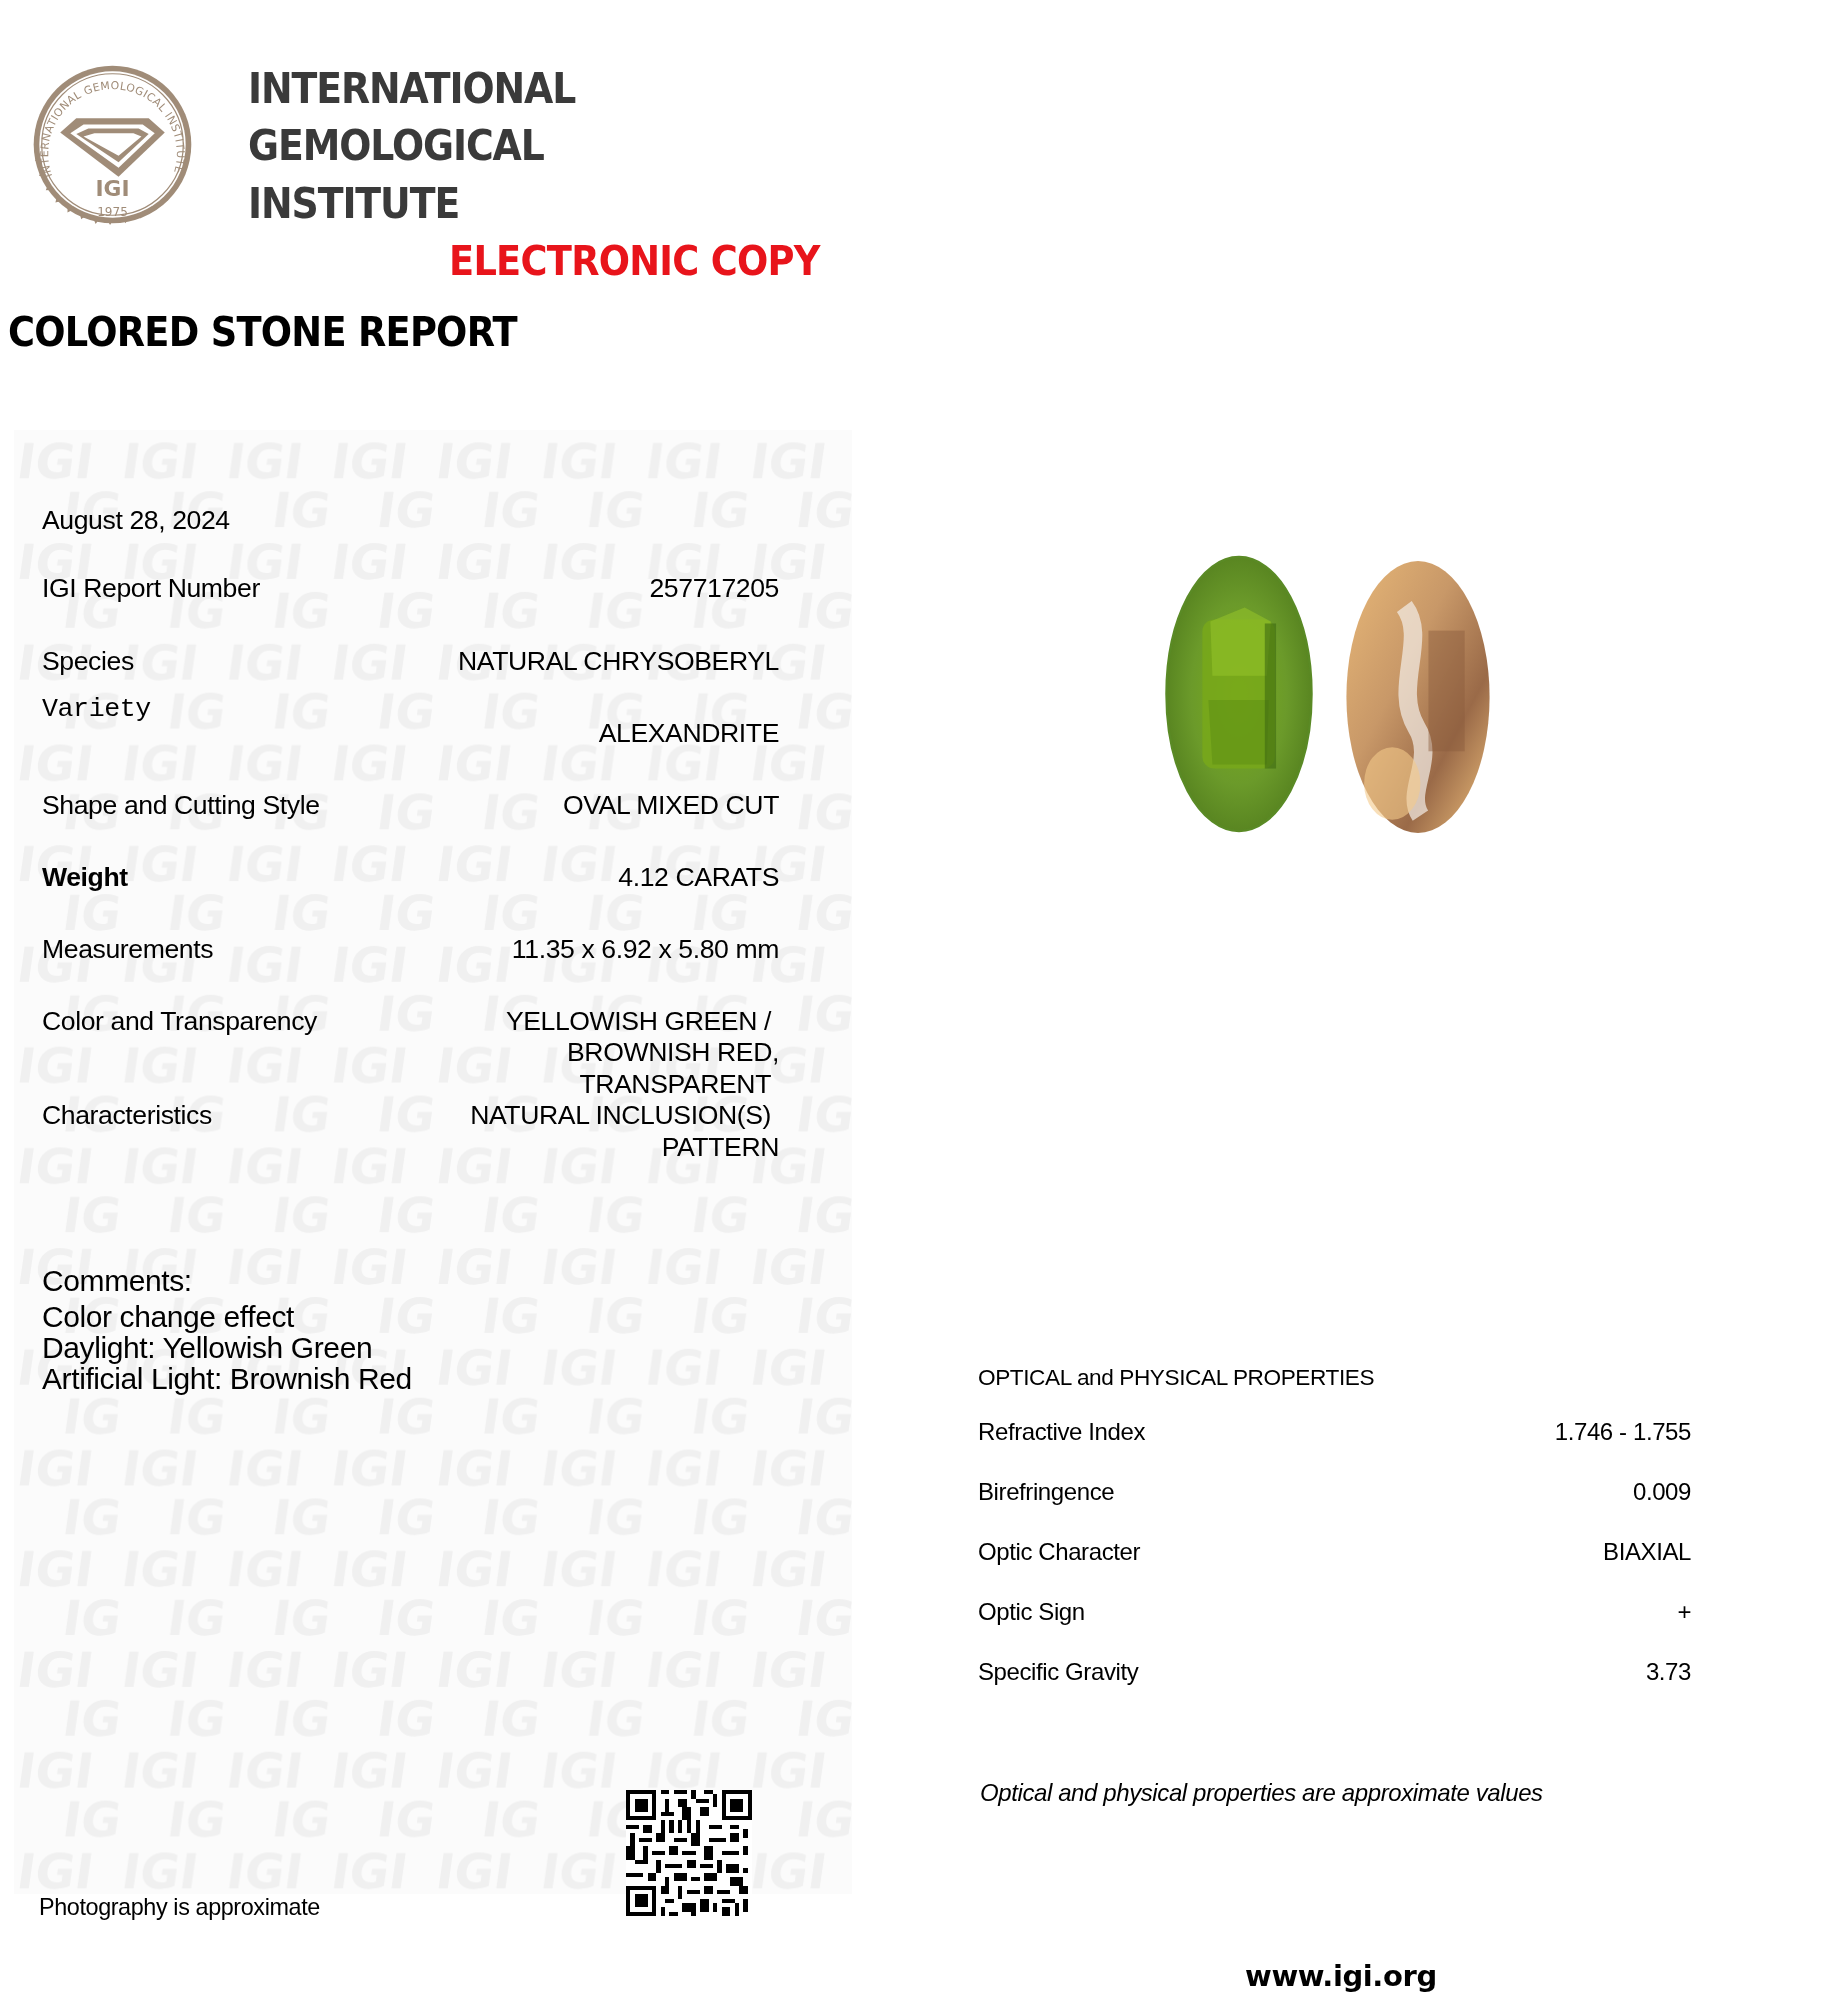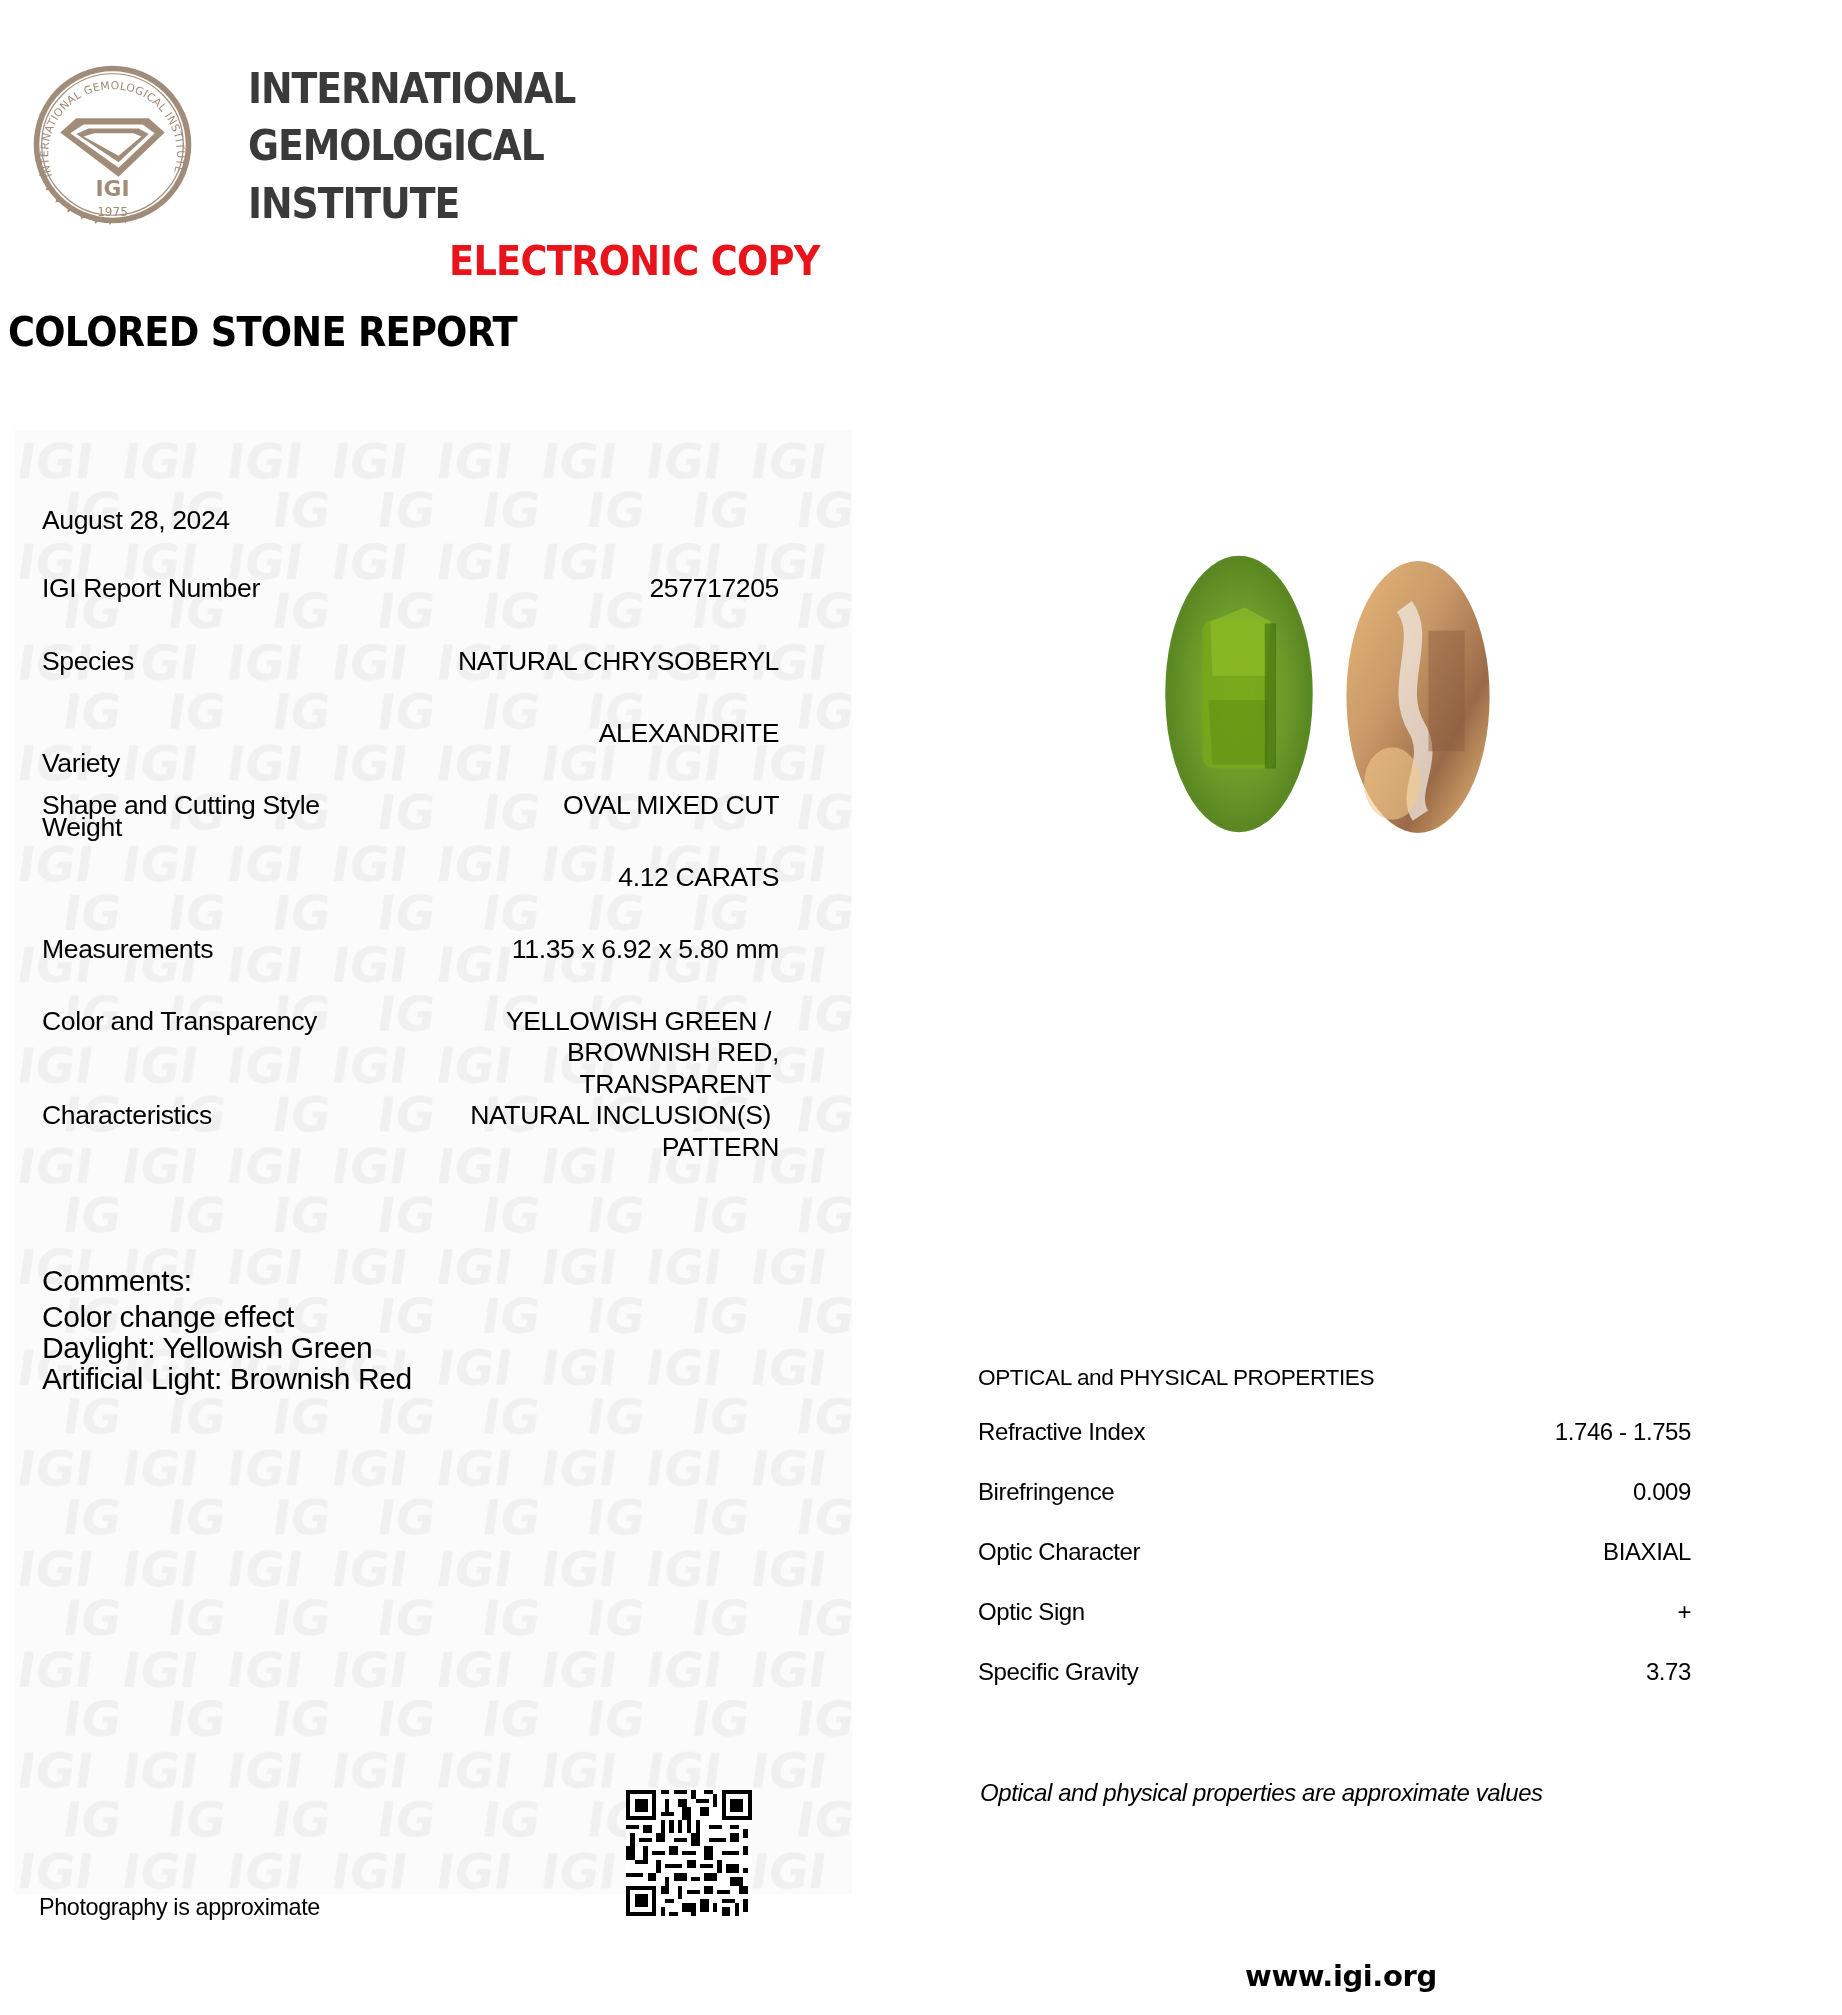--- a/index.html
+++ b/index.html
@@ -107,29 +107,29 @@
 
 <div>
   <div class="row-label" style="top:573px;">IGI Report Number</div>
   <div class="row-value" style="top:573px;">257717205</div>
 </div>
 <div>
   <div class="row-label" style="top:646px;">Species</div>
   <div class="row-value" style="top:646px;">NATURAL CHRYSOBERYL</div>
 </div>
 <div>
-  <div class="row-label" style="top:748px;">Variety</div>
+  <div class="row-label" style="top:694px;font-family:Liberation Mono, monospace;">Variety</div>
   <div class="row-value" style="top:718px;margin-left:44px;">ALEXANDRITE</div>
 </div>
 <div>
   <div class="row-label" style="top:790px;">Shape and Cutting Style</div>
   <div class="row-value" style="top:790px;">OVAL MIXED CUT</div>
 </div>
 <div>
-  <div class="row-label" style="top:812px;">Weight</div>
+  <div class="row-label" style="top:862px;font-weight:bold;">Weight</div>
   <div class="row-value" style="top:862px;">4.12 CARATS</div>
 </div>
 <div>
   <div class="row-label" style="top:934px;">Measurements</div>
   <div class="row-value" style="top:934px;">11.35 x 6.92 x 5.80 mm</div>
 </div>
 <div>
   <div class="row-label" style="top:1006px;">Color and Transparency</div>
   <div class="row-value" style="top:1006px; right:1072px;">YELLOWISH GREEN /</div>
   <div class="row-value" style="top:1037px;">BROWNISH RED,</div>

